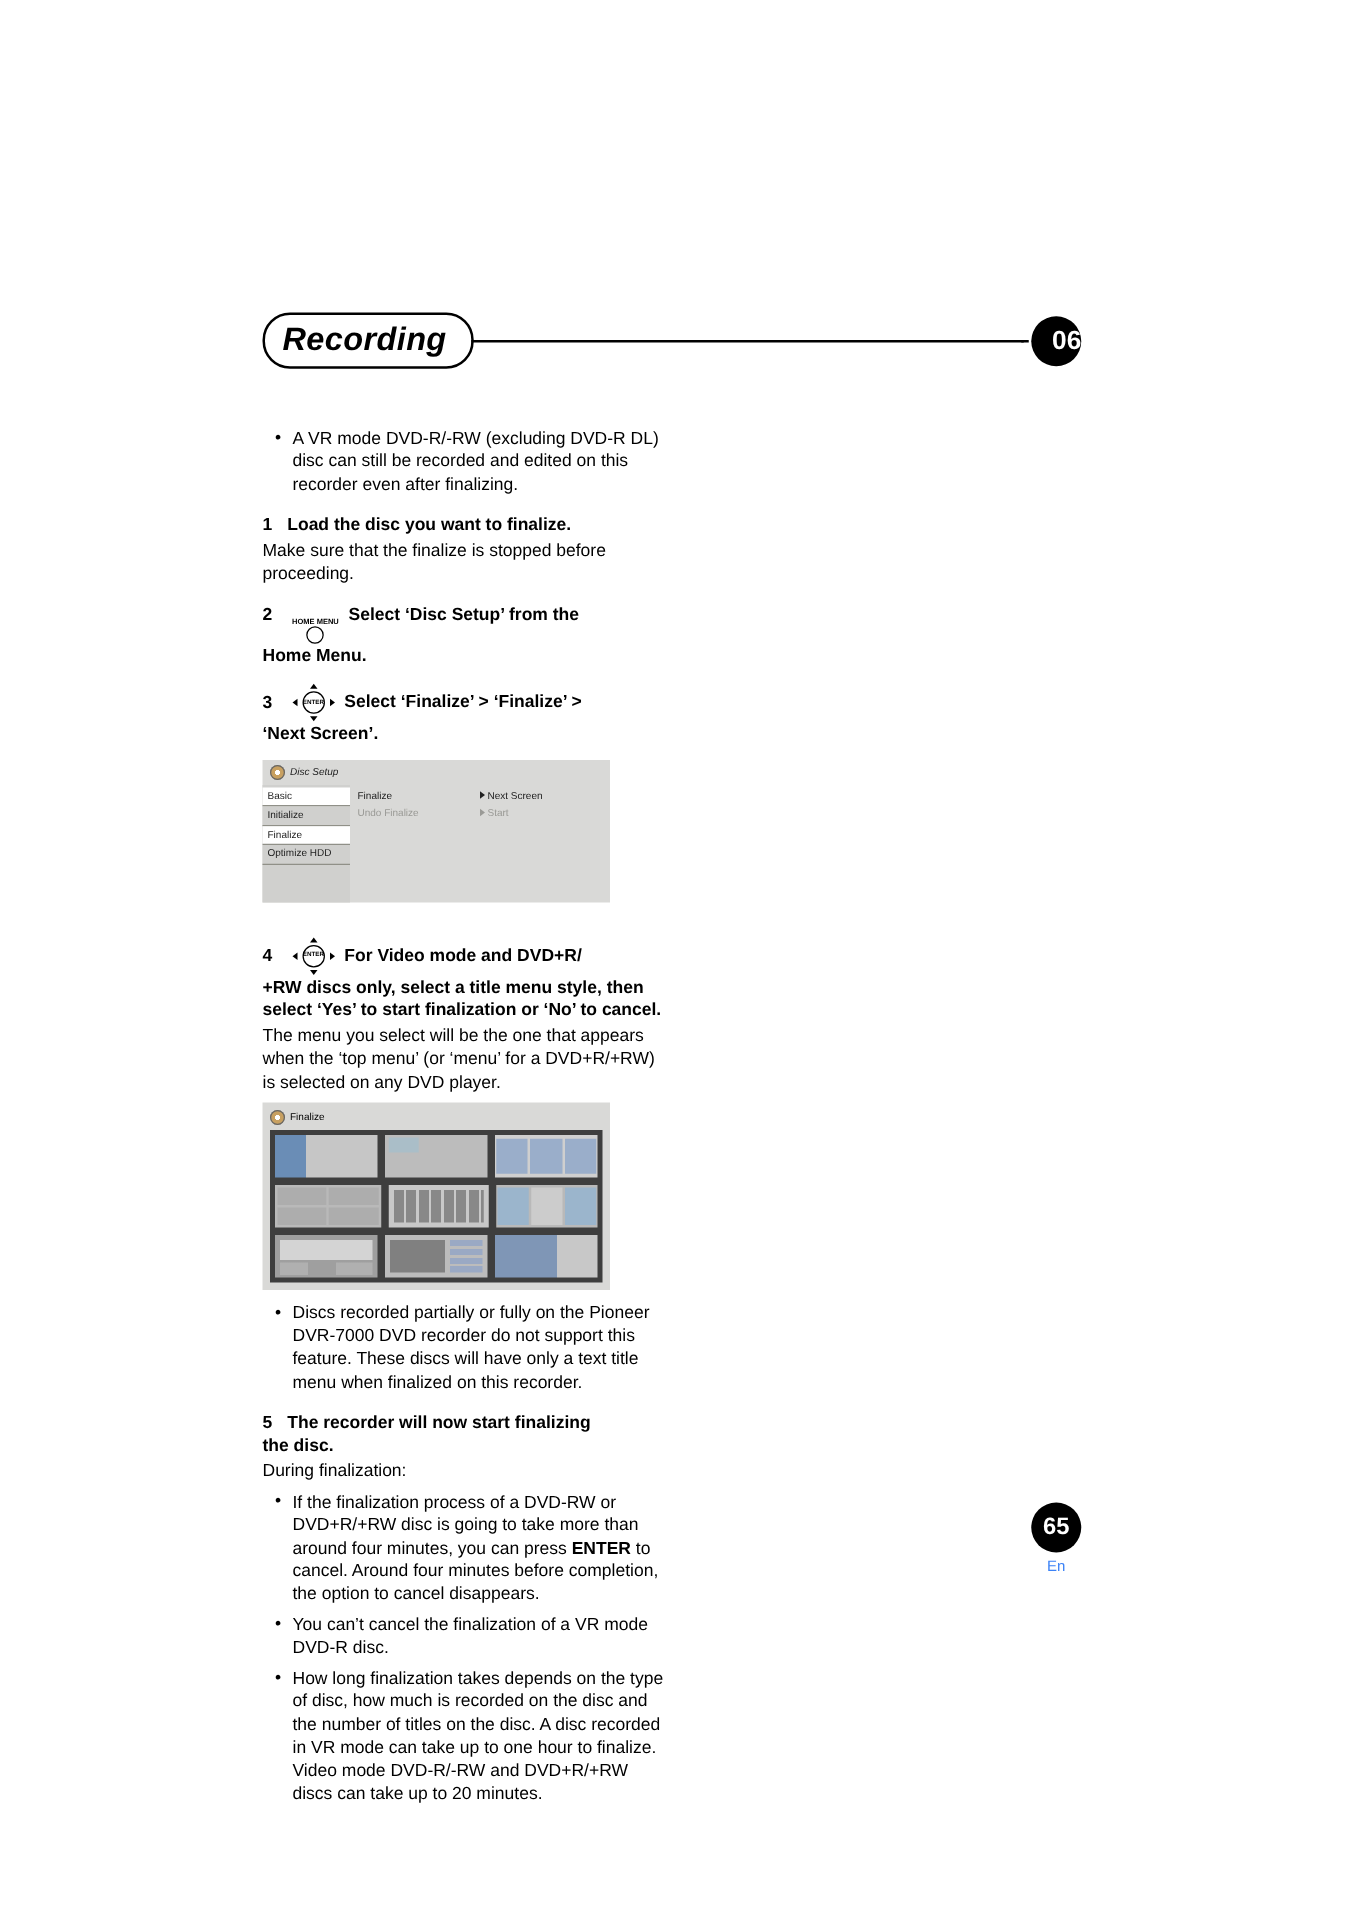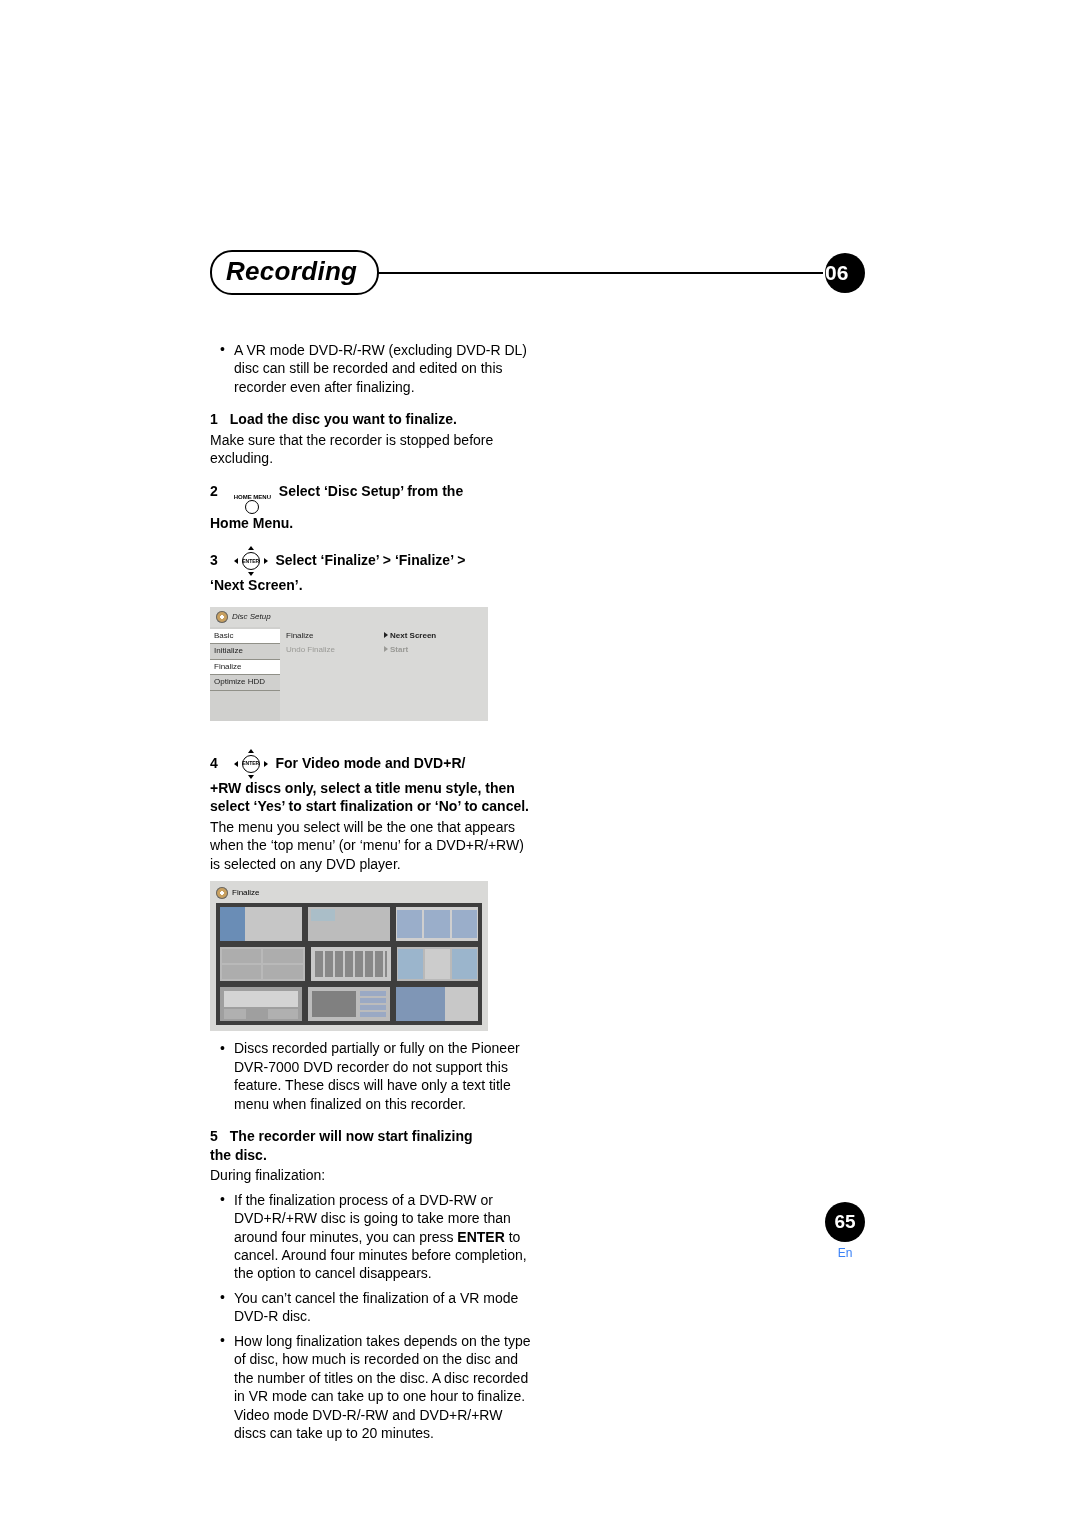--- a/index.html
+++ b/index.html
@@ -21,21 +21,21 @@
     align-items: baseline;
   }
   .header-title { font-size: 26px; font-weight: 700; font-style: italic; letter-spacing: .3px; }
   .header-line {
     flex: 1; height: 2px; background: #000; margin-left: -2px;
   }
   .chapter-badge {
     width: 40px; height: 40px; border-radius: 50%;
     background: #000; color: #fff;
     font-size: 21px; font-weight: 700;
-    display: flex; align-items: center; justify-content: flex-start;
+    display: flex; align-items: center; justify-content: flex-end;
     margin-left: 6px;
     position: relative;
   }
   .chapter-badge::before {
     content:''; position:absolute; left:-8px; top:50%; width:6px; height:2px; background:#000; transform:translateY(-50%);
   }
   .columns { display: flex; gap: 28px; flex-direction: column; }
   .col { width: 50%; font-size: 14px; line-height: 1.32; }
   ul.top-bullets { list-style: none; padding-left: 24px; }
   ul.top-bullets > li { position: relative; margin-bottom: 8px; }
@@ -84,21 +84,21 @@
     background: radial-gradient(circle at 50% 50%, #fff 0 2px, #c8a060 2px 6px, #888 6px);
     box-shadow: inset 0 0 0 1px #666;
   }
   .ss-body{ display:flex; }
   .ss-left{ width:70px; background:#d0d0ce; padding:2px 0 30px;}
   .ss-left div{ padding:2px 4px; border-bottom:1px solid #909088;}
   .ss-left div.sel{ background:#fff;}
   .ss-mid{ width:100px; padding:2px 0;}
   .ss-mid div{ padding:2px 6px;}
   .ss-mid .dim{ color:#9a9a96;}
-  .ss-right{ flex:1; padding:2px 0;font-weight:bold;}
+  .ss-right{ flex:1; padding:2px 0;}
   .ss-right div{ padding:2px 4px;}
   .ss-right .dim{ color:#9a9a96;}
   .tri{ display:inline-block; width:0;height:0;border-top:3px solid transparent;border-bottom:3px solid transparent;border-left:4px solid currentColor; margin-right:2px; vertical-align:0;}
   .thumbs {
     margin-top: 8px; width: 278px; background:#d9d9d7; padding:6px;
   }
   .th-hdr{ display:flex; align-items:center; gap:4px; font-size:8px; margin-bottom:4px;}
   .th-hdr .disc{
     width:12px;height:12px;border-radius:50%;
     background: radial-gradient(circle at 50% 50%, #fff 0 2px, #c8a060 2px 6px, #888 6px);
@@ -162,21 +162,21 @@
 
   <div class="columns">
 
     <div class="col">
       <ul class="top-bullets">
         <li>A VR mode DVD-R/-RW (excluding DVD-R DL) disc can still be recorded and edited on this recorder even after finalizing.</li>
       </ul>
 
       <div class="step">
         <span class="num">1</span><span class="bold">Load the disc you want to finalize.</span>
-        <div class="body">Make sure that the recorder is stopped before excluding.</div>
+        <div class="body">Make sure that the finalize is stopped before proceeding.</div>
       </div>
 
       <div class="step">
         <span class="num">2</span>
         <span class="home-menu-ico">
           <span>HOME MENU</span>
           <span class="ring"></span>
         </span>
         &nbsp;<span class="bold">Select ‘Disc Setup’ from the</span>
         <div class="bold">Home Menu.</div>

